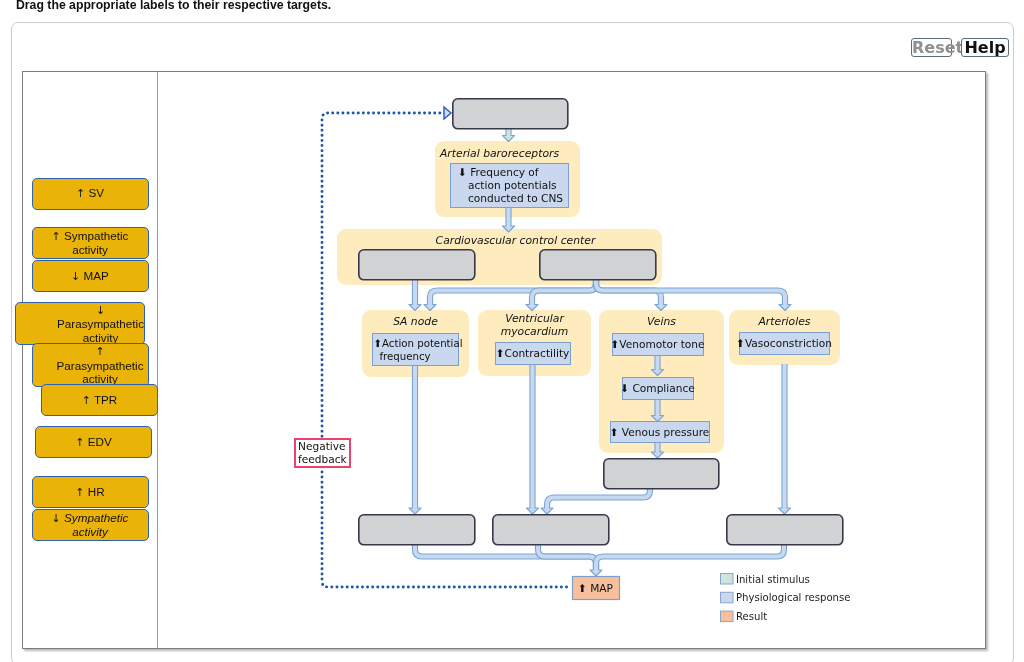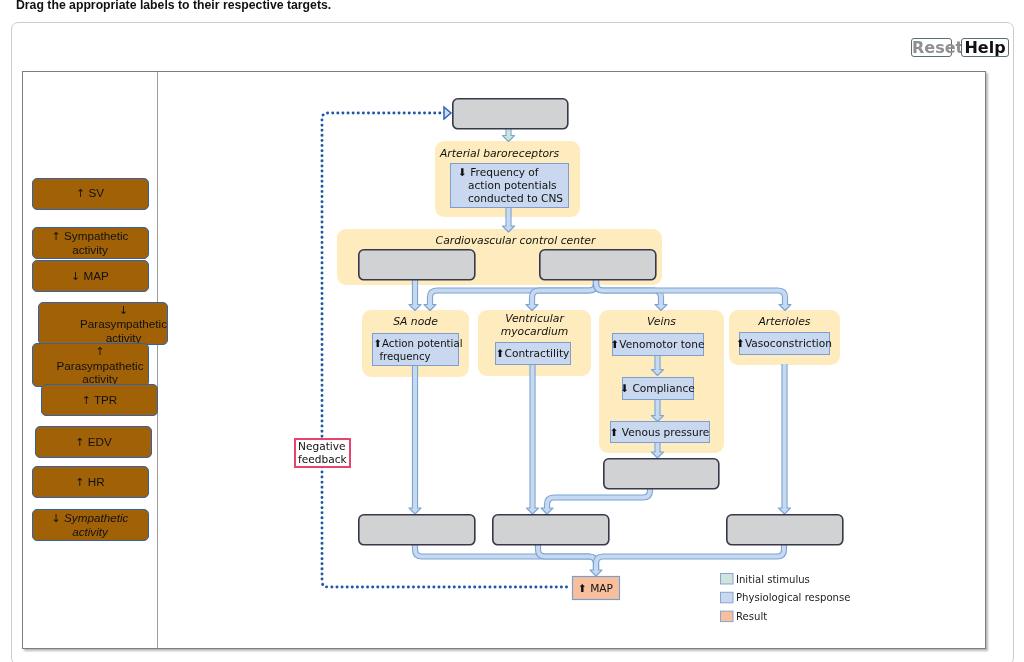--- a/index.html
+++ b/index.html
@@ -13,21 +13,21 @@
   .topbtn{position:absolute;top:15px;height:19px;border:1px solid #596e78;border-radius:3px;background:#fff;
           font-family:"DejaVu Sans",sans-serif;font-size:16px;font-weight:bold;box-sizing:border-box;
           line-height:17px;text-align:center;cursor:pointer;}
   #reset-btn{left:899px;width:41px;color:#8f8f8f;}
   #help-btn{left:949px;width:48px;color:#111;}
 
   #panel{position:absolute;left:10px;top:48px;width:964px;height:578px;border:1px solid #7d7d7d;box-sizing:border-box;background:#fff;
          box-shadow:2px 2px 2px rgba(0,0,0,0.28);}
   #divider{position:absolute;left:134px;top:0;width:1px;height:576px;background:#9d9d9d;}
 
-  .chip{position:absolute;width:117px;box-sizing:border-box;border:1.6px solid #3161ad;border-radius:5px;background:#a16207;
+  .chip{position:absolute;width:117px;box-sizing:border-box;border:1.6px solid #3161ad;border-radius:5px;background:#eab308;
         font-family:"Liberation Sans",sans-serif;text-align:center;font-size:11.7px;color:#111;height:32px;cursor:move;display:table;}
   .arrowglyph{font-family:"DejaVu Sans",sans-serif;font-size:11px;}
   .chip > .chipinner{display:table-cell;vertical-align:middle;line-height:13.5px;text-align:center;}
 
   svg{position:absolute;left:0;top:0;overflow:visible;}
   .gbox{fill:#ffecbe;}
   .bluebox{fill:#c9d8ee;stroke:#7c9fce;stroke-width:1;}
   .greybox{fill:#d0d2d4;stroke:#38384a;stroke-width:1.6;}
   .orangebox{fill:#f8bf9c;stroke:#7c9fce;stroke-width:1.2;}
   .grptitle{font-family:"DejaVu Sans",sans-serif;font-size:10.8px;font-style:italic;fill:#111;text-anchor:middle;}
@@ -52,33 +52,33 @@
 <div id="labelbank">
     <div class="chip" style="left: 31.5px; top: 177.5px;">
       <div class="chipinner"><span class="arrowglyph">↑</span> SV</div>
     </div>
     <div class="chip" style="left: 31.5px; top: 218.875px; margin-top: 8px;">
       <div class="chipinner"><span class="arrowglyph">↑</span> Sympathetic<br>activity</div>
     </div>
     <div class="chip" style="left: 31.5px; top: 260.25px;">
       <div class="chipinner"><span class="arrowglyph">↓</span> MAP</div>
     </div>
-    <div class="chip" style="left: 38px; top: 301.625px; padding-left: 41px;">
+    <div class="chip" style="left: 15px; top: 301.625px; padding-left: 41px;">
       <div class="chipinner"><span class="arrowglyph">↓</span> Parasympathetic<br>activity</div>
     </div>
     <div class="chip" style="left: 31.5px; top: 343px; padding-left: 20px;">
       <div class="chipinner"><span class="arrowglyph">↑</span> Parasympathetic<br>activity</div>
     </div>
     <div class="chip" style="left: 41px; top: 384.375px;">
       <div class="chipinner"><span class="arrowglyph">↑</span> TPR</div>
     </div>
     <div class="chip" style="left: 35px; top: 425.75px;">
       <div class="chipinner"><span class="arrowglyph">↑</span> EDV</div>
     </div>
-    <div class="chip" style="left: 31.5px; top: 466px;">
+    <div class="chip" style="left: 31.5px; top: 476px;">
       <div class="chipinner"><span class="arrowglyph">↑</span> HR</div>
     </div>
     <div class="chip" style="left: 31.5px; top: 508.5px; font-style: italic;">
       <div class="chipinner"><span class="arrowglyph">↓</span> Sympathetic<br>activity</div>
     </div>
   </div>
 <div id="diagram">
     <svg width="1024" height="662" viewBox="0 0 1024 662">
       <g>
         <rect x="435" y="141" width="145" height="76" rx="9" ry="9" class="gbox"></rect>

